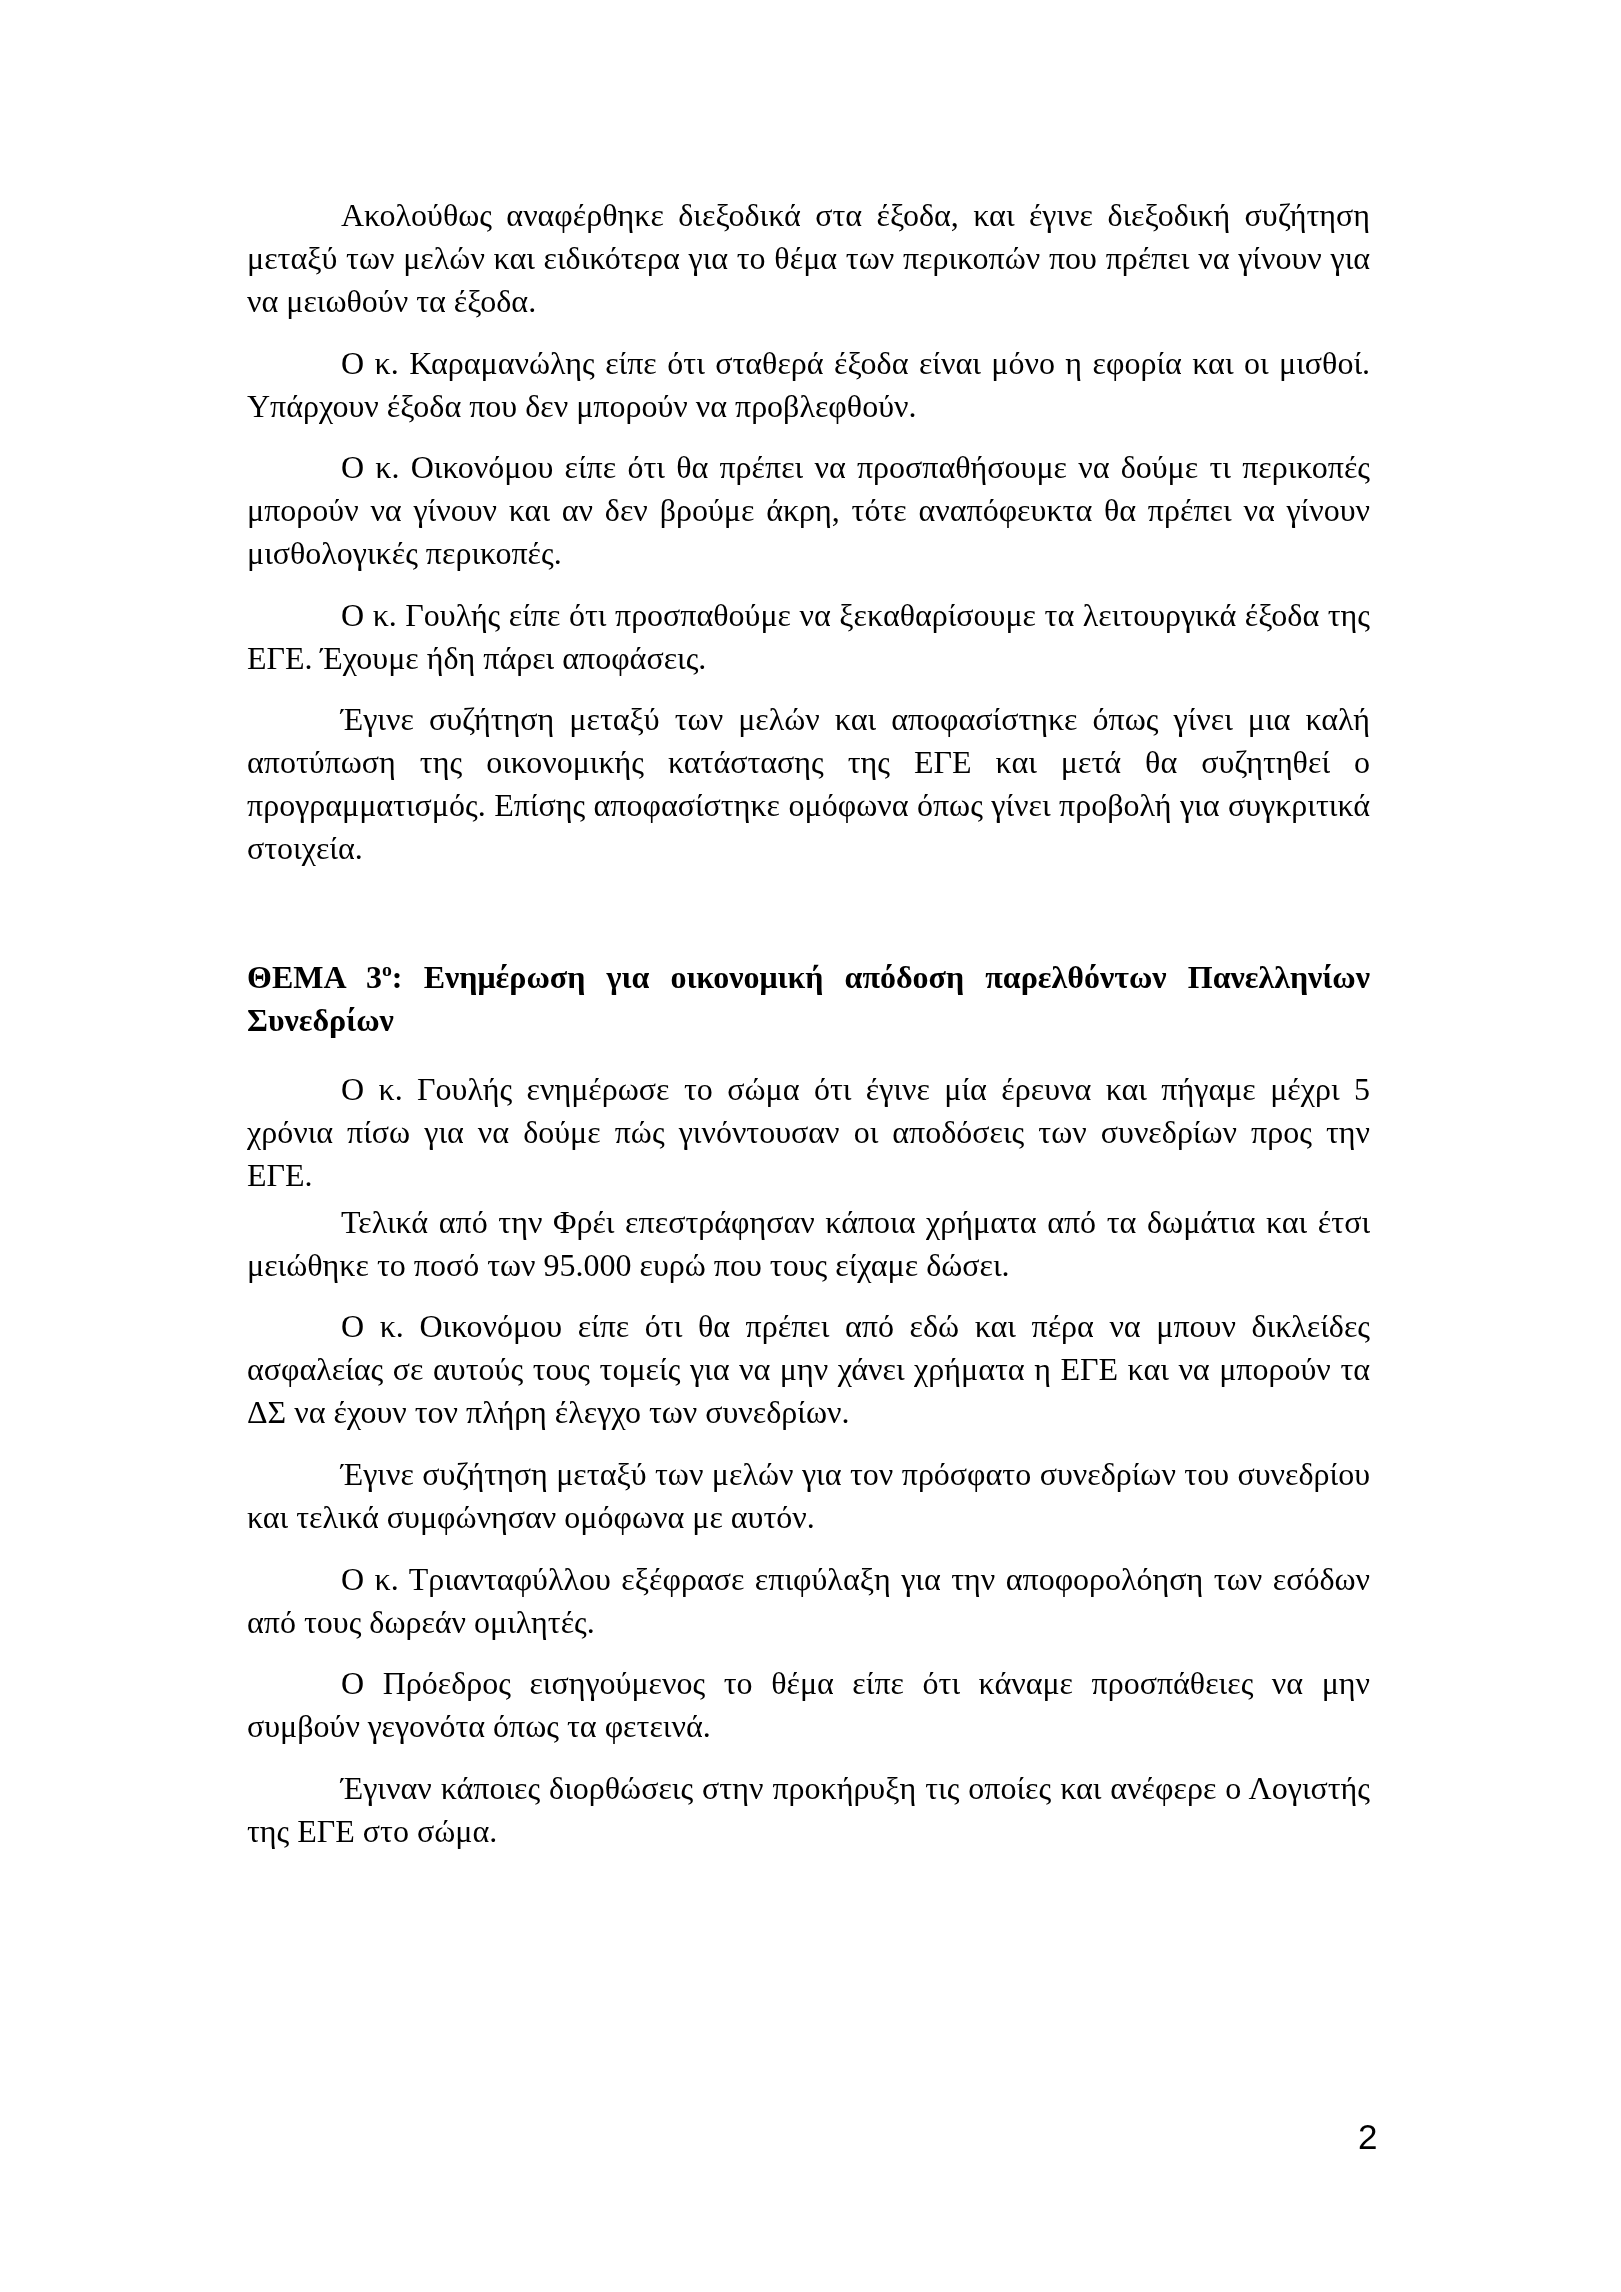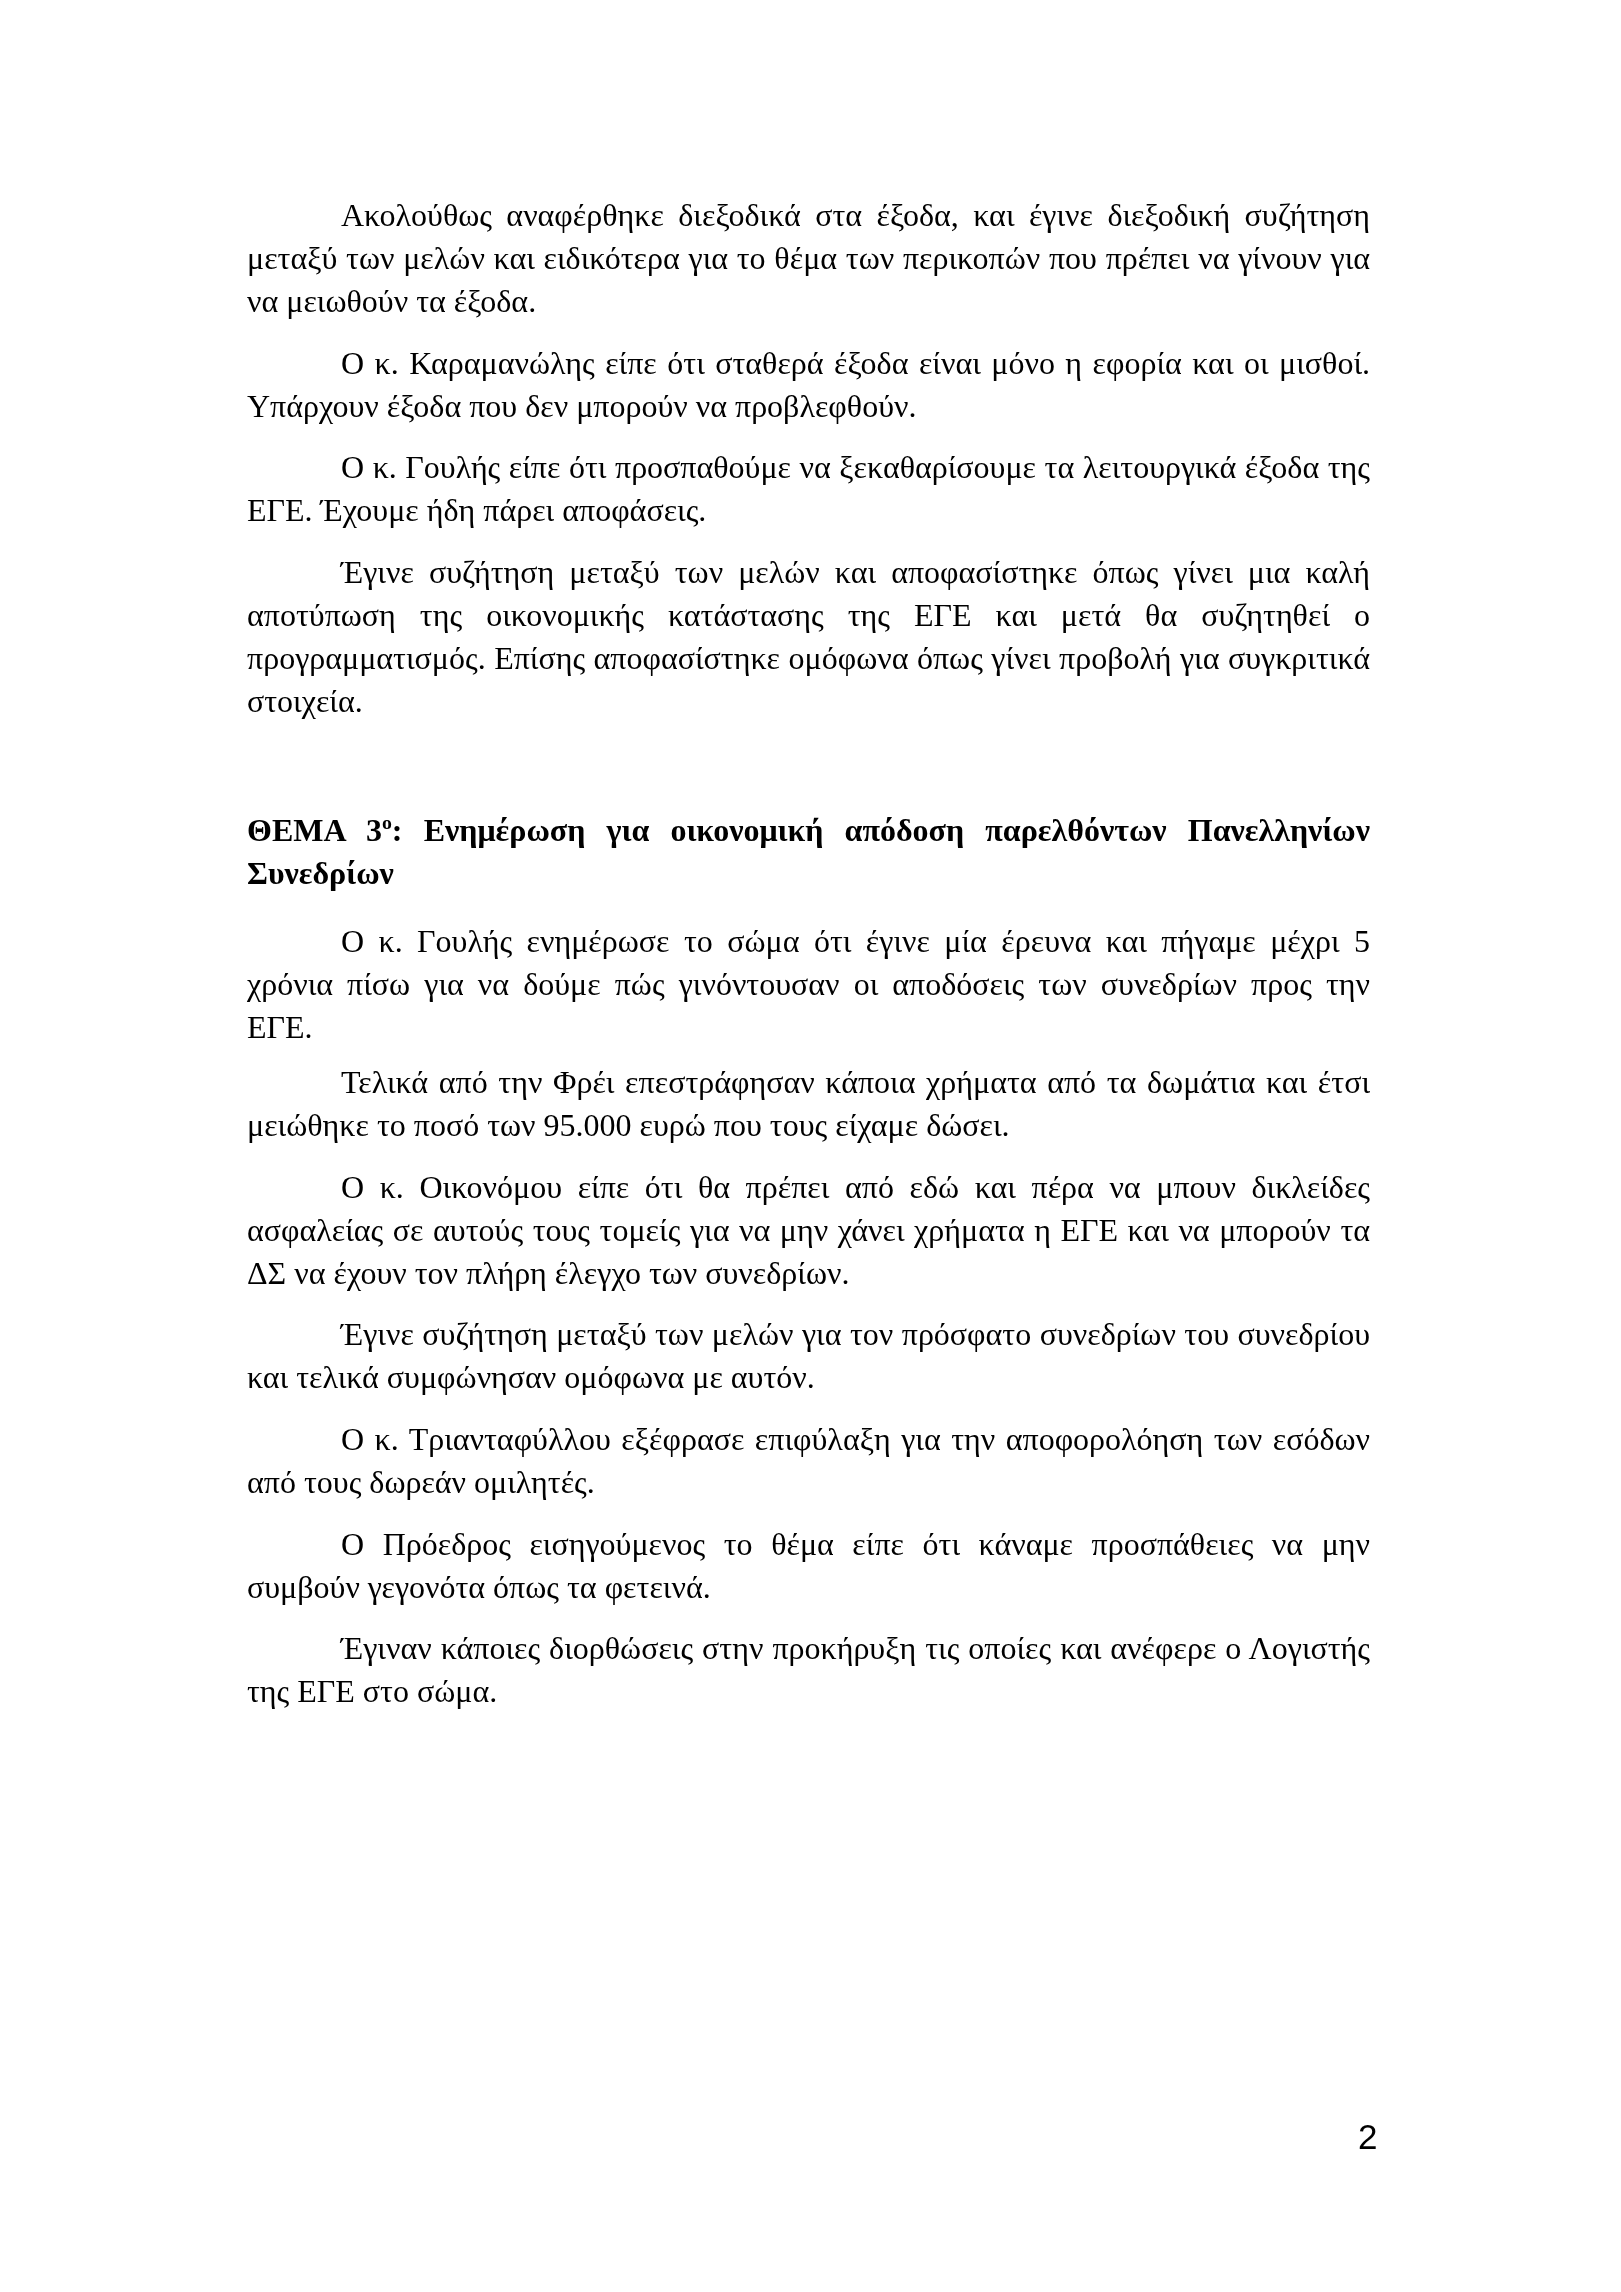--- a/index.html
+++ b/index.html
@@ -23,21 +23,21 @@
     width: 1123px;
     font-size: 32px;
     line-height: 43px;
     text-align: justify;
   }
   .para {
     margin: 0 0 18.6px 0;
     text-indent: 94px;
   }
   .para.tight {
-    margin-bottom: 12px;
+    margin-bottom: 4px;
   }
   .heading {
     margin: 86px 0 25.5px 0;
     font-weight: bold;
     text-indent: 0;
     text-align: justify;
   }
   .heading sup {
     font-size: 0.62em;
     line-height: 0;
@@ -55,20 +55,21 @@
 </head>
 <body>
 
 <div class="page">
   <div class="content">
 
     <p class="para">Ακολούθως αναφέρθηκε διεξοδικά στα έξοδα, και έγινε διεξοδική συζήτηση μεταξύ των μελών και ειδικότερα για το θέμα των περικοπών που πρέπει να γίνουν για να μειωθούν τα έξοδα.</p>
 
     <p class="para">Ο κ. Καραμανώλης είπε ότι σταθερά έξοδα είναι μόνο η εφορία και οι μισθοί. Υπάρχουν έξοδα που δεν μπορούν να προβλεφθούν.</p>
 
+    <p class="para">Ο κ. Οικονόμου είπε ότι θα πρέπει να προσπαθήσουμε να δούμε τι περικοπές μπορούν να γίνουν και αν δεν βρούμε άκρη, τότε αναπόφευκτα θα πρέπει να γίνουν μισθολογικές περικοπές.</p>
 
     <p class="para">Ο κ. Γουλής είπε ότι προσπαθούμε να ξεκαθαρίσουμε τα λειτουργικά έξοδα της ΕΓΕ.  Έχουμε ήδη πάρει  αποφάσεις.</p>
 
     <p class="para">Έγινε συζήτηση μεταξύ των μελών και αποφασίστηκε όπως γίνει μια καλή αποτύπωση της οικονομικής κατάστασης της ΕΓΕ και μετά θα συζητηθεί ο προγραμματισμός. Επίσης αποφασίστηκε ομόφωνα όπως γίνει προβολή για συγκριτικά στοιχεία.</p>
 
     <p class="heading"><span>ΘΕΜΑ 3</span><sup>ο</sup><span>: Ενημέρωση για οικονομική απόδοση παρελθόντων Πανελληνίων Συνεδρίων</span><sup></sup><span></span></p>
 
     <p class="para tight">Ο κ. Γουλής ενημέρωσε το σώμα ότι έγινε μία έρευνα και πήγαμε μέχρι 5 χρόνια πίσω για να δούμε πώς γινόντουσαν οι αποδόσεις των συνεδρίων προς την ΕΓΕ.</p>
 
     <p class="para">Τελικά από την Φρέι επεστράφησαν κάποια χρήματα από τα δωμάτια και έτσι μειώθηκε το ποσό των 95.000 ευρώ που τους είχαμε δώσει.</p>

